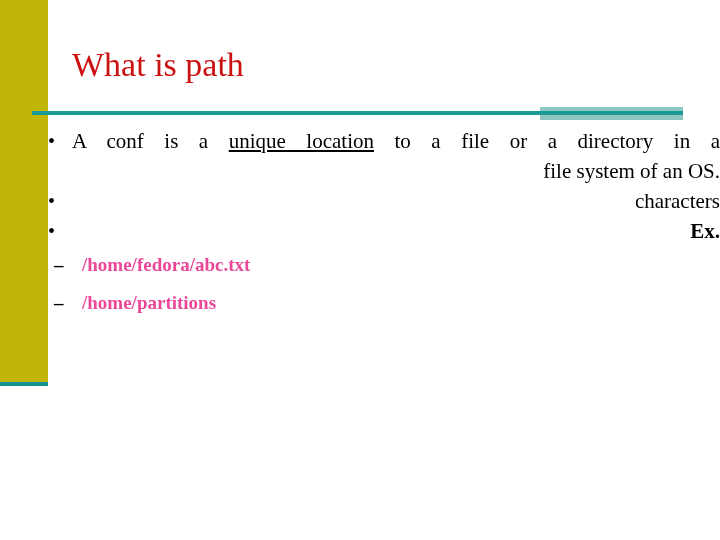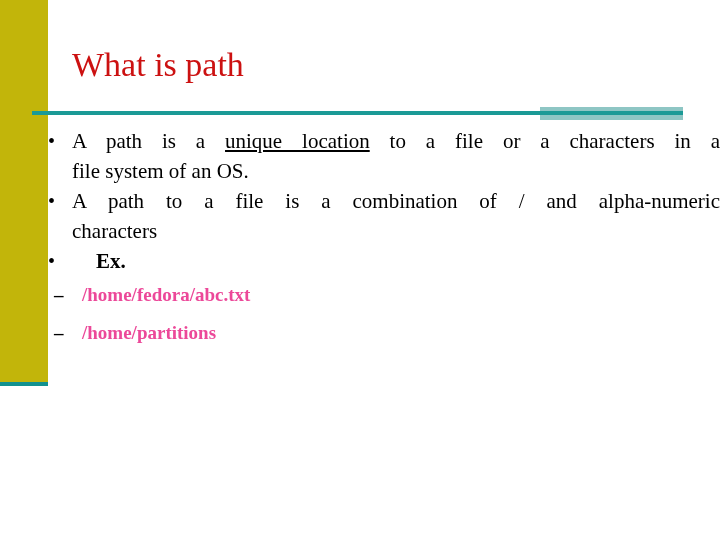--- a/index.html
+++ b/index.html
@@ -103,21 +103,21 @@
     color: #000000;
   }
   li.bullet .just {
     display: block;
     text-align: justify;
     text-align-last: justify;
     white-space: normal;
   }
   li.bullet .last-line {
     display: block;
-    text-align: left;
+    text-align: right;
   }
   .u {
     text-decoration: underline;
   }
   .bold {
     font-weight: bold;
     margin-left: 24px;
   }
 
   
@@ -158,26 +158,25 @@
   <div class="title">What is path</div>
 
   <div class="rule-wide"></div>
   <div class="rule-thin"></div>
 
   <div class="body-area">
 
     <ul class="lvl1">
 
       <li class="bullet">
-        <span class="just"><span>A path is a </span><span class="u">unique location</span><span> to a file or a characters in a</span></span>
+        <span class="just"><span>A conf is a </span><span class="u">unique location</span><span> to a file or a directory in a</span></span>
         <span class="last-line">file system of an OS.</span>
       </li>
 
       <li class="bullet">
-        <span class="just"><span>A path to a file is a combination of / and alpha-numeric</span></span>
         <span class="last-line">characters</span>
       </li>
 
       <li class="bullet">
         <span class="last-line bold">Ex.</span>
       </li>
 
     </ul>
 
     <ul class="lvl2">

